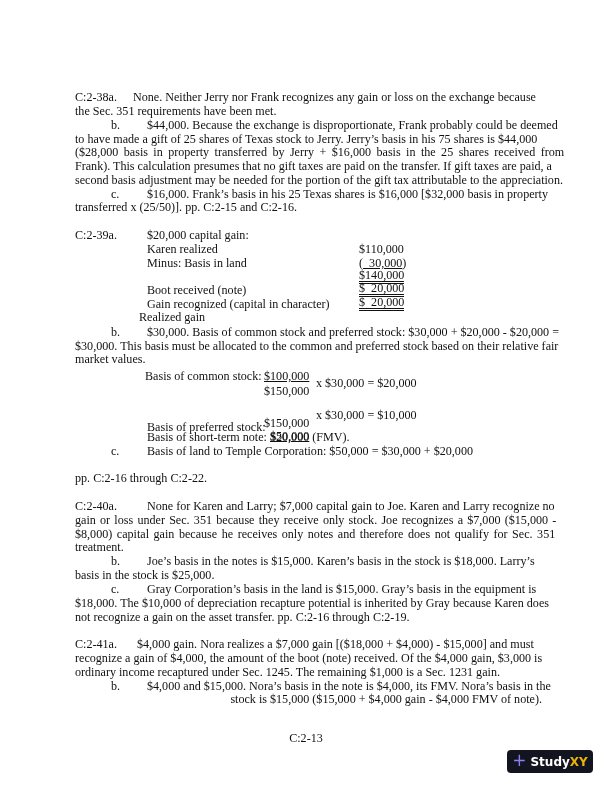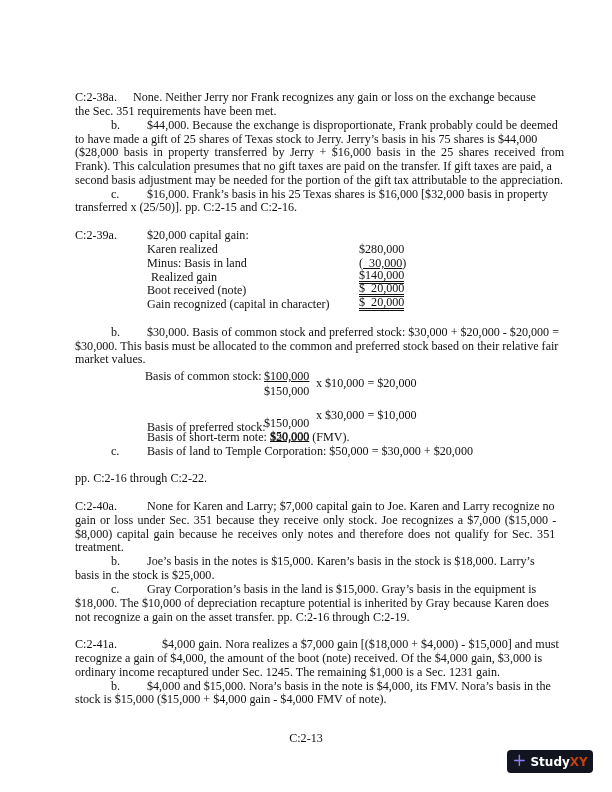--- a/index.html
+++ b/index.html
@@ -9,21 +9,21 @@
   .qid { font-weight:normal; }
   .ind { position:absolute; }
   .u { text-decoration:underline; }
   .uu { border-bottom:3px double #111; line-height:11px; display:inline-block; }
   .frac { position:absolute; font-size:12.1px; line-height:14px; white-space:nowrap; }
   .pn { position:absolute; left:0; width:612px; text-align:center; top:731px; font-size:12.1px; }
   .badge { position:absolute; left:507px; top:750px; width:86px; height:23px; background:#12141f;
            border-radius:4px; display:flex; align-items:center; justify-content:center; gap:4px;
            font-family:"DejaVu Sans", sans-serif; font-weight:bold; font-size:12px; color:#ffffff; }
   .badge .plus { color:#8f7cf0; font-weight:normal; font-size:17px; line-height:17px; margin-top:-2px; }
-  .badge .xy { color:#c2410c; }
+  .badge .xy { color:#eab308; }
 </style>
 </head>
 <body>
 
 <div>
   <div class="ln" style="top:90px;">
     <span class="qid">C:2-38</span><span>a.</span>
     <span class="ind" style="left:58px;">None. Neither Jerry nor Frank recognizes any gain or loss on the exchange because</span>
   </div>
   <div class="ln" style="top:104px;">the Sec. 351 requirements have been met.</div>
@@ -43,28 +43,28 @@
 </div>
 
 <div>
   <div class="ln" style="top:228px;">
     <span class="qid">C:2-39</span><span>a.</span>
     <span class="ind" style="left:72px;">$20,000 capital gain:</span>
   </div>
   <div>
     <div class="ln" style="top:242px;">
       <span class="ind" style="left:72px;">Karen realized</span>
-      <span class="ind" style="left:284px;">$280,000</span>
+      <span class="ind" style="left:284px;">$110,000</span>
     </div>
     <div class="ln" style="top:256px;">
       <span class="ind" style="left:72px;">Minus: Basis in land</span>
       <span class="ind" style="left:284px;white-space:pre;">(<span class="u">&nbsp;&nbsp;30,000</span>)</span>
     </div>
     <div class="ln" style="top:270px;">
-      <span class="ind" style="left:76px;">Realized gain</span>
+      <span class="ind" style="left:64px;margin-top:40px;">Realized gain</span>
       <span class="ind uu" style="left:284px;">$140,000</span>
     </div>
     <div class="ln" style="top:283px;">
       <span class="ind" style="left:72px;">Boot received (note)</span>
       <span class="ind uu" style="left:284px;white-space:pre;">$  20,000</span>
     </div>
     <div class="ln" style="top:297px;">
       <span class="ind" style="left:72px;">Gain recognized (capital in character)</span>
       <span class="ind uu" style="left:284px;white-space:pre;">$  20,000</span>
     </div>
@@ -74,21 +74,21 @@
     <span class="ind" style="left:36px;">b.</span>
     <span class="ind" style="left:72px;">$30,000. Basis of common stock and preferred stock:  $30,000 + $20,000 - $20,000 =</span>
   </div>
   <div class="ln" style="top:339px;">$30,000. This basis must be allocated to the common and preferred stock based on their relative fair</div>
   <div class="ln" style="top:352px;">market values.</div>
 
   <div>
     <span class="frac" style="left:145px;top:369px;">Basis of common stock:</span>
     <span class="frac u" style="left:264px;top:369px;">$100,000</span>
     <span class="frac" style="left:264px;top:384px;">$150,000</span>
-    <span class="frac" style="left:316px;top:376px;">x $10,000 = $20,000</span>
+    <span class="frac" style="left:316px;top:376px;">x $30,000 = $20,000</span>
   </div>
   <div>
     <span class="frac" style="left:147px;top:420px;">Basis of preferred stock:</span>
     <span class="frac u" style="left:270px;top:401px;margin-top:28px;">$50,000</span>
     <span class="frac" style="left:264px;top:416px;">$150,000</span>
     <span class="frac" style="left:316px;top:408px;">x $30,000 = $10,000</span>
   </div>
   <span class="frac" style="left:147px;top:430px;">Basis of short-term note:  $20,000 (FMV).</span>
   <div class="ln" style="top:444px;">
     <span class="ind" style="left:36px;">c.</span>
@@ -114,29 +114,29 @@
     <span class="ind" style="left:36px;">c.</span>
     <span class="ind" style="left:72px;">Gray Corporation’s basis in the land is $15,000.  Gray’s basis in the equipment is</span>
   </div>
   <div class="ln" style="top:596px;">$18,000.  The $10,000 of depreciation recapture potential is inherited by Gray because Karen does</div>
   <div class="ln" style="top:610px;">not recognize a gain on the asset transfer.  pp. C:2-16 through C:2-19.</div>
 </div>
 
 <div>
   <div class="ln" style="top:637px;">
     <span class="qid">C:2-41</span><span>a.</span>
-    <span class="ind" style="left:87px;">$4,000 gain. Nora realizes a $7,000 gain [($18,000 + $4,000) - $15,000] and must</span>
+    <span class="ind" style="left:62px;">$4,000 gain. Nora realizes a $7,000 gain [($18,000 + $4,000) - $15,000] and must</span>
   </div>
   <div class="ln" style="top:651px;">recognize a gain of $4,000, the amount of the boot (note) received.  Of the $4,000 gain, $3,000 is</div>
   <div class="ln" style="top:665px;">ordinary income recaptured under Sec. 1245.  The remaining $1,000 is a Sec. 1231 gain.</div>
   <div class="ln" style="top:679px;">
     <span class="ind" style="left:36px;">b.</span>
     <span class="ind" style="left:72px;">$4,000 and $15,000. Nora’s basis in the note is $4,000, its FMV.  Nora’s basis in the</span>
   </div>
-  <div class="ln" style="top:692px;">stock is $15,000 ($15,000 + $4,000 gain - $4,000 FMV of note).</div>
+  <div class="ln" style="top:692px;text-align:right;">stock is $15,000 ($15,000 + $4,000 gain - $4,000 FMV of note).</div>
 </div>
 
 <div class="pn">C:2-13</div>
 
 <div class="badge">
   <span class="plus">+</span>
   <span><span>Study</span><span class="xy">XY</span></span>
 </div>
 
 </body></html>

